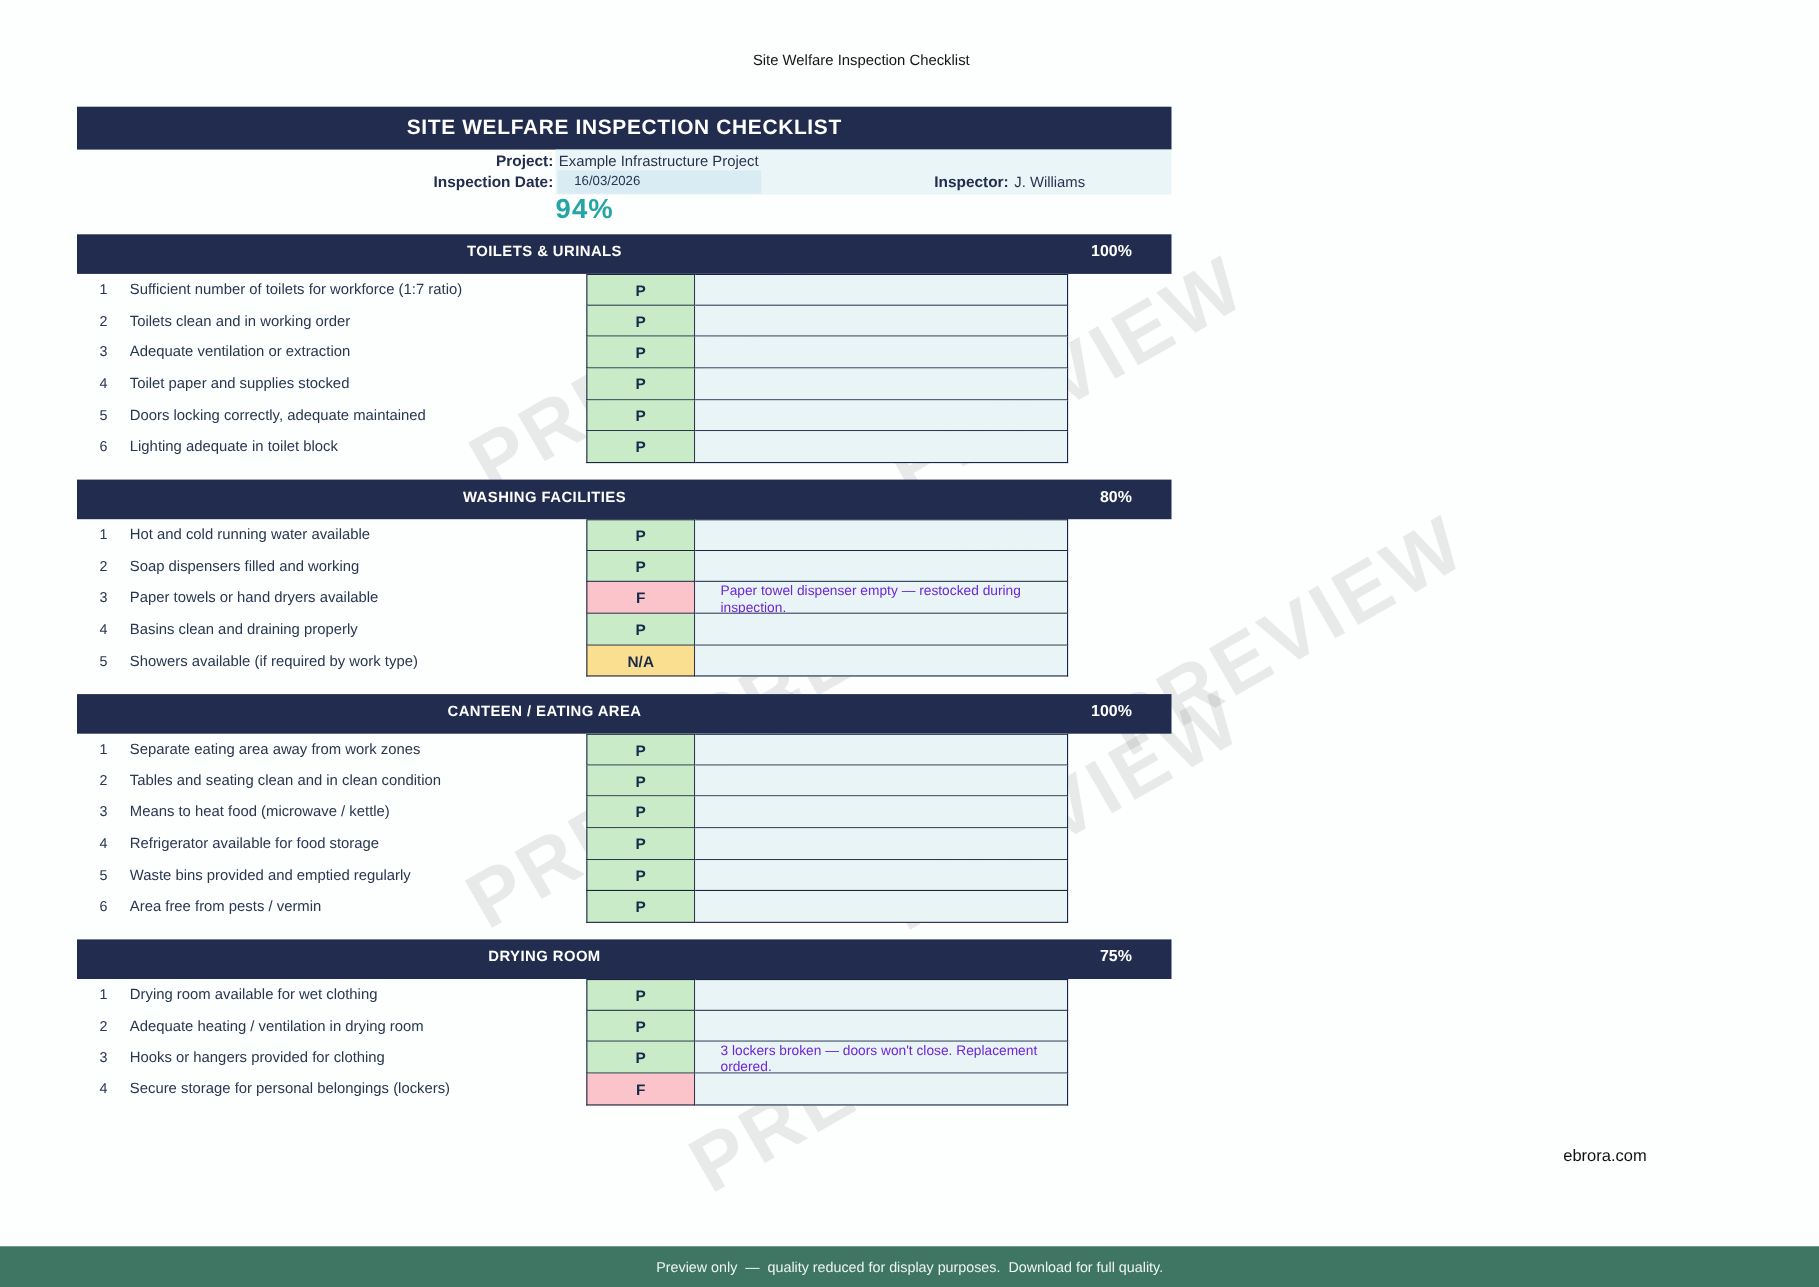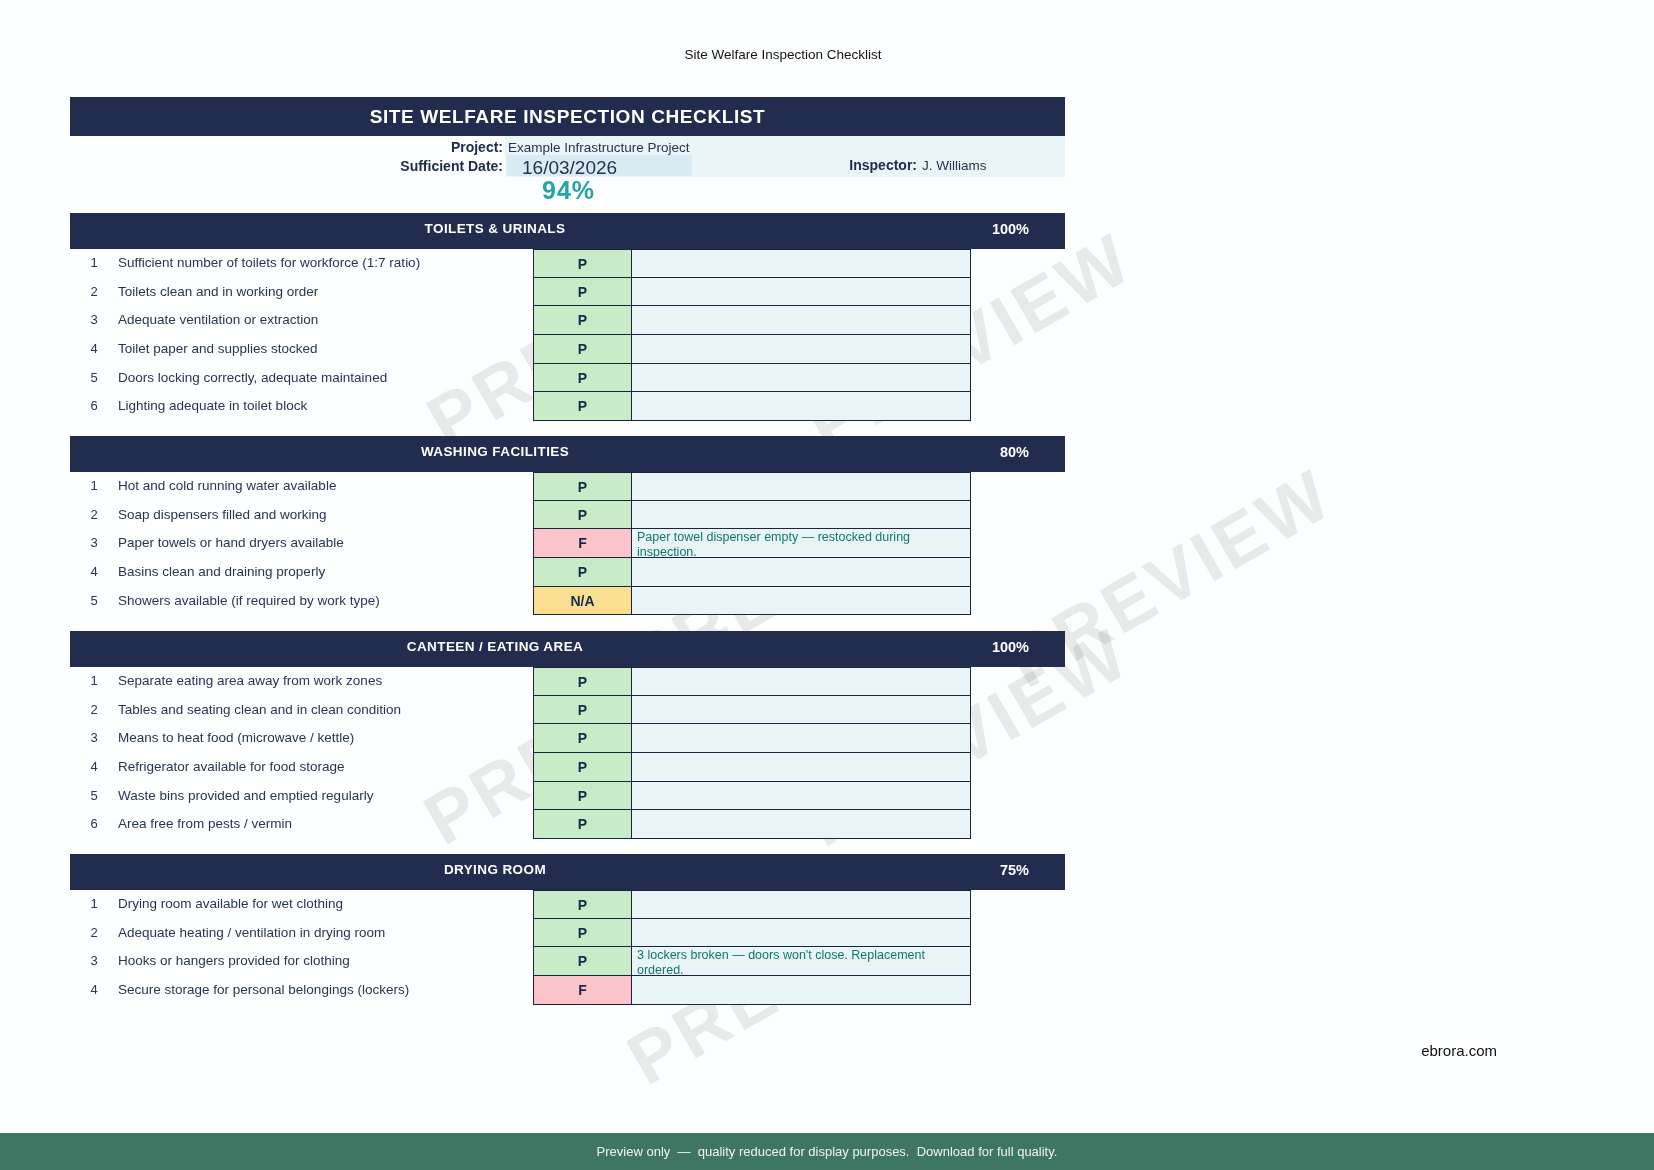--- a/index.html
+++ b/index.html
@@ -24,27 +24,27 @@
   
   .info { position:absolute; left:0; top:39px; width:995px; height:115px; }
   .info-bg  { position:absolute; left:435px; top:0px; width:560px; height:41px; background:var(--c-panel); }
   .date-box { position:absolute; left:437px; top:19px; width:185px; height:21px; background:var(--c-datebox); }
   .irow { position:absolute; left:0; width:995px; }
   .ilabel { display:inline-block; width:433px; text-align:right; font-weight:bold;
             color:var(--c-navy); font-size:14px; }
   .ivalue { margin-left:5px; font-size:13.5px; color:#273350; }
   .r1 { top:2px; }
   .r2 { top:21px; }
-  .date-val  { position:absolute; left:452px; top:21px; font-size:19px; color:#273350; }
+  .date-val  { position:absolute; left:452px; top:21px; font-size:12px; color:#273350; }
   .insp-label{ position:absolute; left:600px; top:21px; width:247px; text-align:right;
                font-weight:bold; color:var(--c-navy); font-size:14px; }
   .insp-value{ position:absolute; left:852px; top:22px; font-size:13.5px; color:#273350; }
   .score-label{ position:absolute; left:0; top:46px; width:433px; text-align:right;
                font-weight:bold; color:var(--c-navy); font-size:15.5px;margin-top:37px; }
-  .score-val { position:absolute; left:472px; top:40px; font-size:25px; font-weight:bold;
+  .score-val { position:absolute; left:435px; top:40px; font-size:25px; font-weight:bold;
                color:var(--c-teal); letter-spacing:1px;text-align:right; }
 
   
   .section { position:absolute; left:0; width:995px; }
   .sec-bar { position:relative; height:36px; background:var(--c-navy); }
   .sec-title { position:absolute; left:425px; top:0; transform:translateX(-50%);
                color:#ffffff; font-weight:bold; font-size:13.5px; letter-spacing:0.4px; line-height:32px; white-space:nowrap; }
   .sec-pct { position:absolute; right:36px; top:0; color:#ffffff; font-weight:bold;
              font-size:14.5px; line-height:32px; }
   .rows { position:relative; }
@@ -58,21 +58,21 @@
              border-bottom:1.2px solid var(--c-border);
              text-align:center; font-weight:bold; font-size:14px; color:#18294b; line-height:28.7px; }
   .crow:first-child .cstatus, .crow:first-child .cnote { border-top:1px solid var(--c-border); }
   .cstatus.pass { background:var(--c-pass); }
   .cstatus.fail { background:var(--c-fail); }
   .cstatus.na   { background:var(--c-na); }
   .cnote { position:absolute; left:562px; top:0; width:339px; height:28.7px;
            border-right:1.2px solid var(--c-border); border-bottom:1.2px solid var(--c-border);
            background:var(--c-notebg); overflow:visible; }
   .cnote span { display:block; padding:1px 5px 0 5px; font-size:12.5px; line-height:1.17;
-                color:#0f766e; }
+                color:#6d28d9;margin-left:18px; }
 
   .brand { position:absolute; top:1042px; right:157px; font-size:15px; color:#101010; z-index:3; }
   .footer-bar { position:absolute; left:0; top:1133px; width:1654px; height:37px;
                 background:var(--c-footer); z-index:4; text-align:center; }
   .footer-bar span { line-height:37px; font-size:13px; color:var(--c-footertext); white-space:pre; }
 </style>
 </head>
 <body>
 
 <div id="page">
@@ -94,21 +94,21 @@
       <span>SITE WELFARE INSPECTION CHECKLIST</span>
     </div>
 
     <div class="info">
       <div class="info-bg"></div>
       <div class="date-box"></div>
       <div class="irow r1">
         <span class="ilabel">Project:</span><span class="ivalue">Example Infrastructure Project</span>
       </div>
       <div class="irow r2">
-        <span class="ilabel">Sufficient Date:</span>
+        <span class="ilabel">Inspection Date:</span>
       </div>
       <div class="date-val">16/03/2026</div>
       <div class="insp-label">Inspector:</div>
       <div class="insp-value">J. Williams</div>
       <div class="score-label">OVERALL SCORE:</div>
       <div class="score-val">94%</div>
     </div>
 
     <div id="sections">
   <div class="section" style="top: 116px;">

